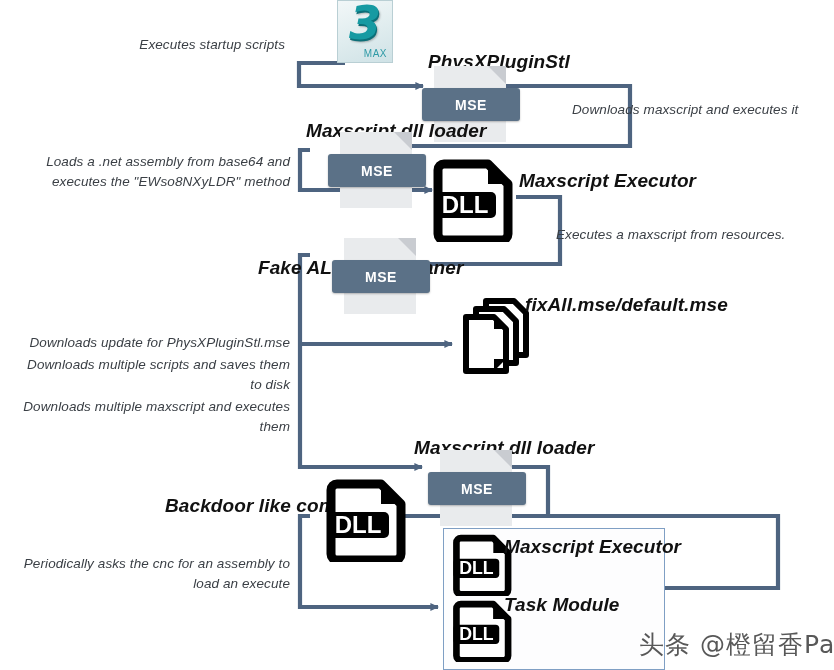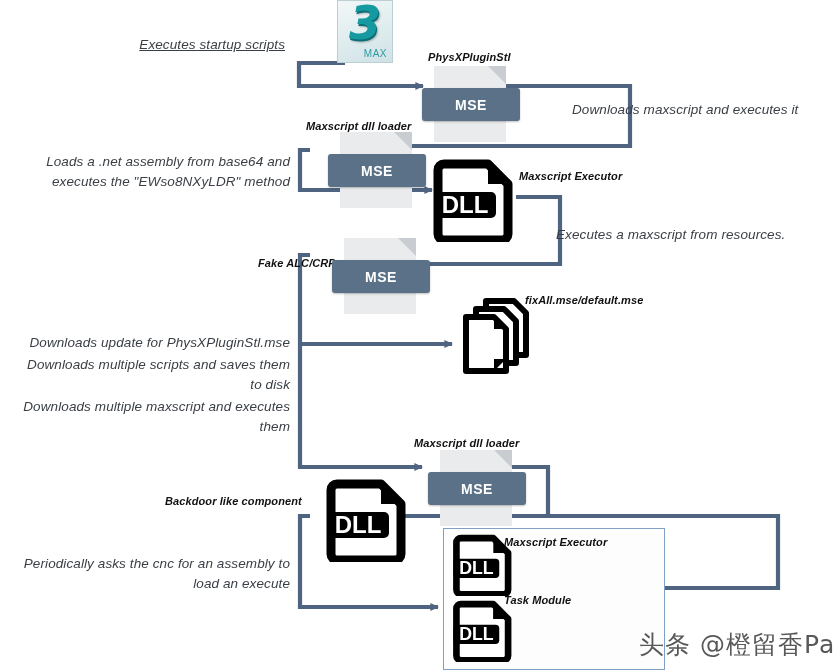--- a/index.html
+++ b/index.html
@@ -24,21 +24,21 @@
     letter-spacing:.1px;
   }
   .note.right{text-align:right;}
   .note.left{text-align:left;}
 
   
   .cap{
     position:absolute;
     font-weight:bold;
     font-style:italic;
-    font-size:11px;
+    font-size:19px;
     color:#111;
     white-space:nowrap;
     letter-spacing:.1px;
   }
 
   
   .mse{position:absolute;width:72px;height:76px;}
   .mse .sheet{
     position:absolute;left:0;top:0;width:72px;height:76px;
     background:#e9ebed;
@@ -234,21 +234,21 @@
       <path d="M12,8 h44 l20,20 v50 a6,6 0 0 1 -6,6 h-58 a6,6 0 0 1 -6,-6 v-64 a6,6 0 0 1 6,-6 z" fill="#ffffff" stroke="#000000" stroke-width="9" stroke-linejoin="round"></path>
       <path d="M56,8 l20,20 h-20 z" fill="#000000"></path>
       <rect x="56,8" d="" fill="none"></rect>
       <path d="M56,8 l20,20 h-20 z" fill="#000000"></path>
       <rect x="2" y="36" width="62" height="26" rx="5" fill="#000000"></rect>
       <text x="33" y="57" font-family="Liberation Sans, sans-serif" font-size="24" font-weight="bold" fill="#ffffff" text-anchor="middle">DLL</text>
     </svg>
   </div>
   <div class="cap" style="left:504px;top:594px;">Task Module</div>
 
-  <div class="note right" style="left:20px;top:35px;width:265px;text-decoration:underline;">Executes startup scripts</div>
+  <div class="note right" style="left:20px;top:35px;width:265px;">Executes startup scripts</div>
 
   <div class="note left" style="left:572px;top:100px;width:270px;">Downloads maxscript and executes it</div>
 
   <div class="note right" style="left:18px;top:152px;width:272px;">Loads a .net assembly from base64 and executes the "EWso8NXyLDR" method</div>
 
   <div class="note left" style="left:556px;top:225px;width:272px;">Executes a maxscript from resources.</div>
 
 
   <div class="note right" style="left:12px;top:333px;width:278px;">Downloads update for PhysXPluginStl.mse</div>
 

